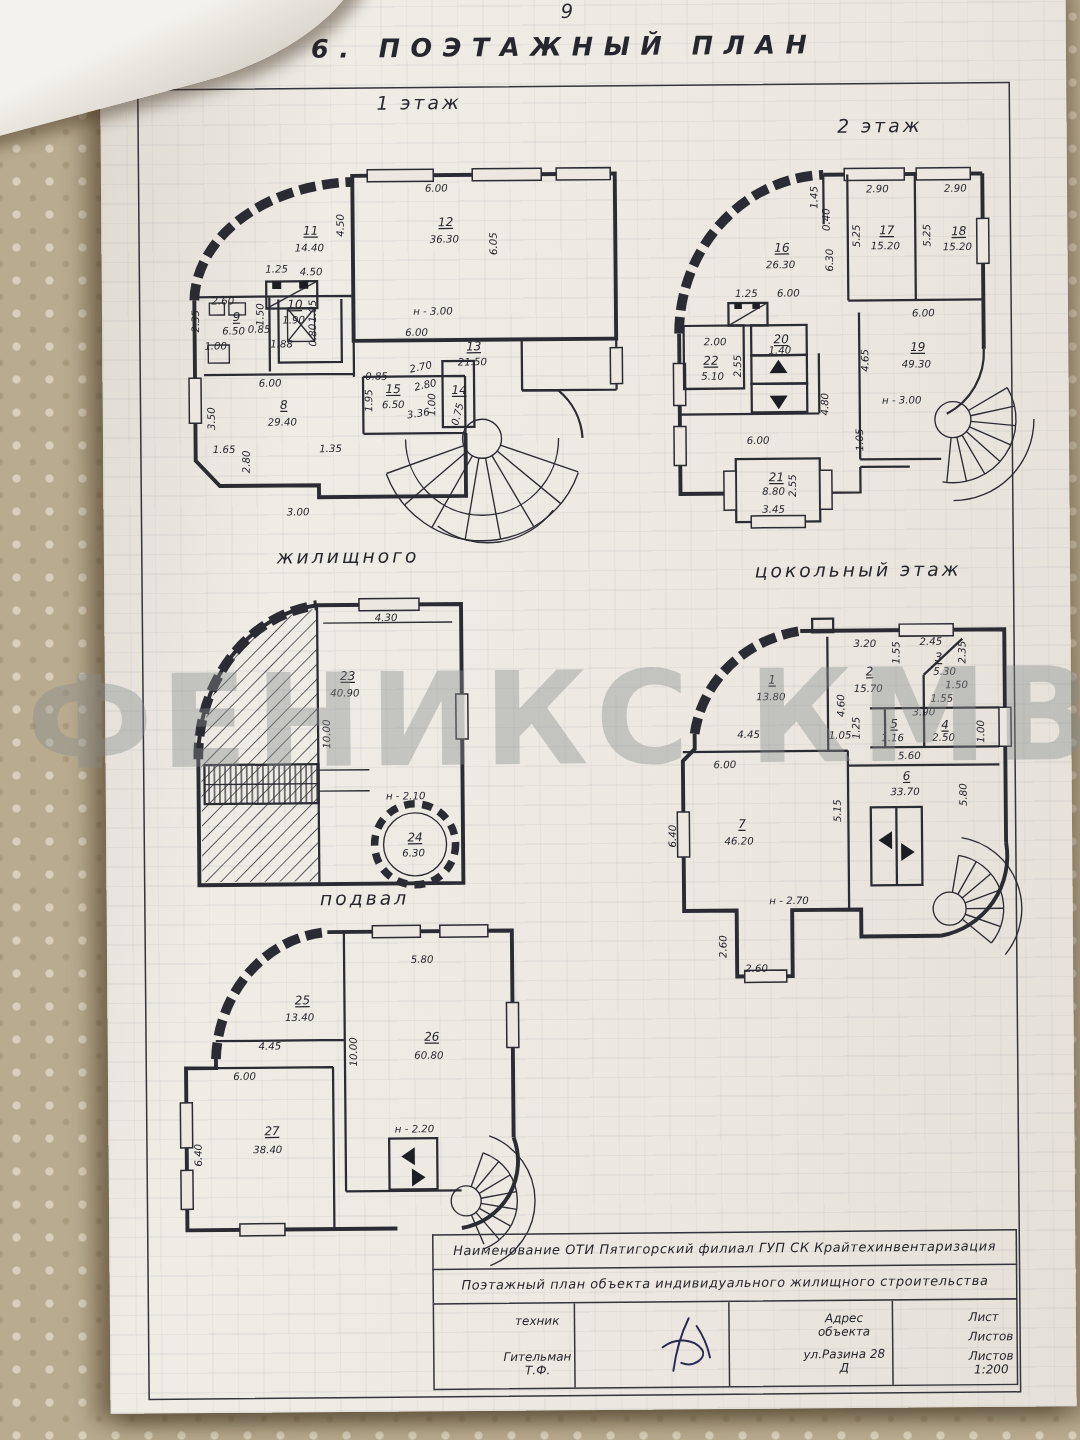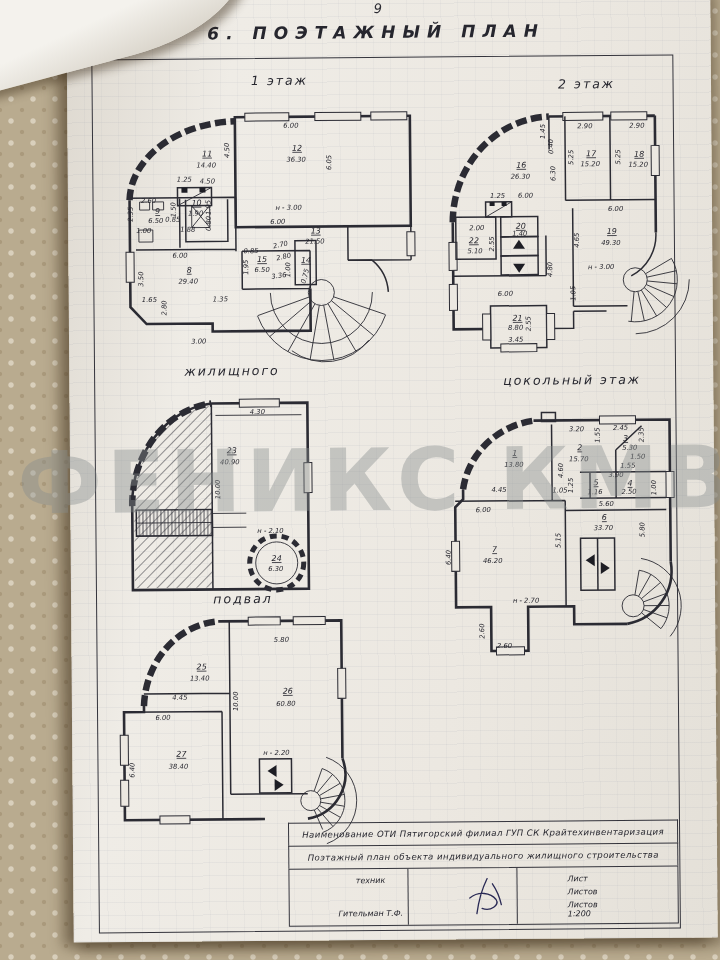--- a/index.html
+++ b/index.html
@@ -49,39 +49,39 @@
     white-space:nowrap;z-index:40;transform:scaleX(.99);pointer-events:none;}
   .tblock{position:absolute;left:285px;top:822px;width:390px;z-index:30;
     font-style:italic;color:#26262e;}
   .tb-row{border:1.3px solid #34343c;border-bottom:none;display:flex;align-items:center;
     justify-content:center;height:22px;font-size:8.6px;letter-spacing:.4px;text-align:center;}
   .tb-cols{border:1.3px solid #34343c;display:flex;height:56px;}
   .tb-c{border-right:1.3px solid #34343c;box-sizing:border-box;position:relative;
     font-size:8px;display:flex;flex-direction:column;align-items:center;justify-content:space-between;
     padding:7px 2px;text-align:center;margin-left:44px;}
   .tb-c:last-child{border-right:none}
-  .tb-c5{align-items:flex-start;justify-content:flex-start;text-align:left;gap:4px;padding-left:6px;}
+  .tb-c5{align-items:flex-start;justify-content:flex-start;text-align:center;gap:4px;padding-left:6px;}
   .curl{position:absolute;left:-38px;top:-48px;width:290px;height:108px;z-index:60;
     background:linear-gradient(170deg,#f4f2ed 55%,#d9d4ca 90%,#c6c0b4);
     transform:rotate(-15deg);box-shadow:5px 7px 10px rgba(55,40,20,.45);
     border-bottom-right-radius:45% 65%;}
   .curl2{position:absolute;left:-30px;top:-60px;width:250px;height:90px;z-index:59;
     background:#cfc9bd;transform:rotate(-24deg);}
 </style>
 </head>
 <body>
 
 <div class="paper"></div>
 
 <div id="content">
   <div class="frame"></div>
   <div class="pagenum">9</div>
   <div class="doctitle">6. ПОЭТАЖНЫЙ ПЛАН</div>
 
-  <div class="floor-label" style="left:238px;top:72px;width:90px">1 этаж</div>
+  <div class="floor-label" style="left:238px;top:60px;width:90px">1 этаж</div>
   <div class="floor-label" style="left:545px;top:78px;width:90px">2 этаж</div>
   <div class="floor-label" style="left:178px;top:362px;width:110px">жилищного</div>
   <div class="floor-label" style="left:488px;top:374px;width:170px">цокольный этаж</div>
   <div class="floor-label" style="left:197px;top:590px;width:90px">подвал</div>
 
   <svg class="plan" style="left:118px;top:100px" width="310" height="272" viewBox="0 0 310 272">
     <defs>
       <pattern id="hatch" width="7" height="7" patternTransform="rotate(45)" patternUnits="userSpaceOnUse">
         <line x1="0" y1="0" x2="0" y2="7" stroke="#2b2b33" stroke-width="1"></line>
       </pattern>
@@ -417,20 +417,24 @@
     <div class="tb-cols">
       <div class="tb-c" style="width:75px">
         <span>техник</span>
         <span>Гительман Т.Ф.</span>
       </div>
       <div class="tb-c" style="width:65px;justify-content:center">
         <svg width="54" height="48" viewBox="0 0 54 48">
           <path d="M 30,4 C 24,16 20,30 18,44 M 10,26 C 20,18 34,20 40,28 C 44,34 34,42 24,38 M 36,10 C 40,16 44,24 46,34" stroke="#2a2a55" stroke-width="1.5" fill="none" stroke-linecap="round"></path>
         </svg>
       </div>
+      <div class="tb-c" style="width:113px">
+        <span>Адрес объекта</span>
+        <span>ул.Разина 28 Д</span>
+      </div>
       <div class="tb-c tb-c5" style="width:58px">
         <span>Лист</span>
         <span>Листов</span>
         <span>Листов 1:200</span>
       </div>
     </div>
   </div>
 </div>
 
 <div class="curl2"></div>

